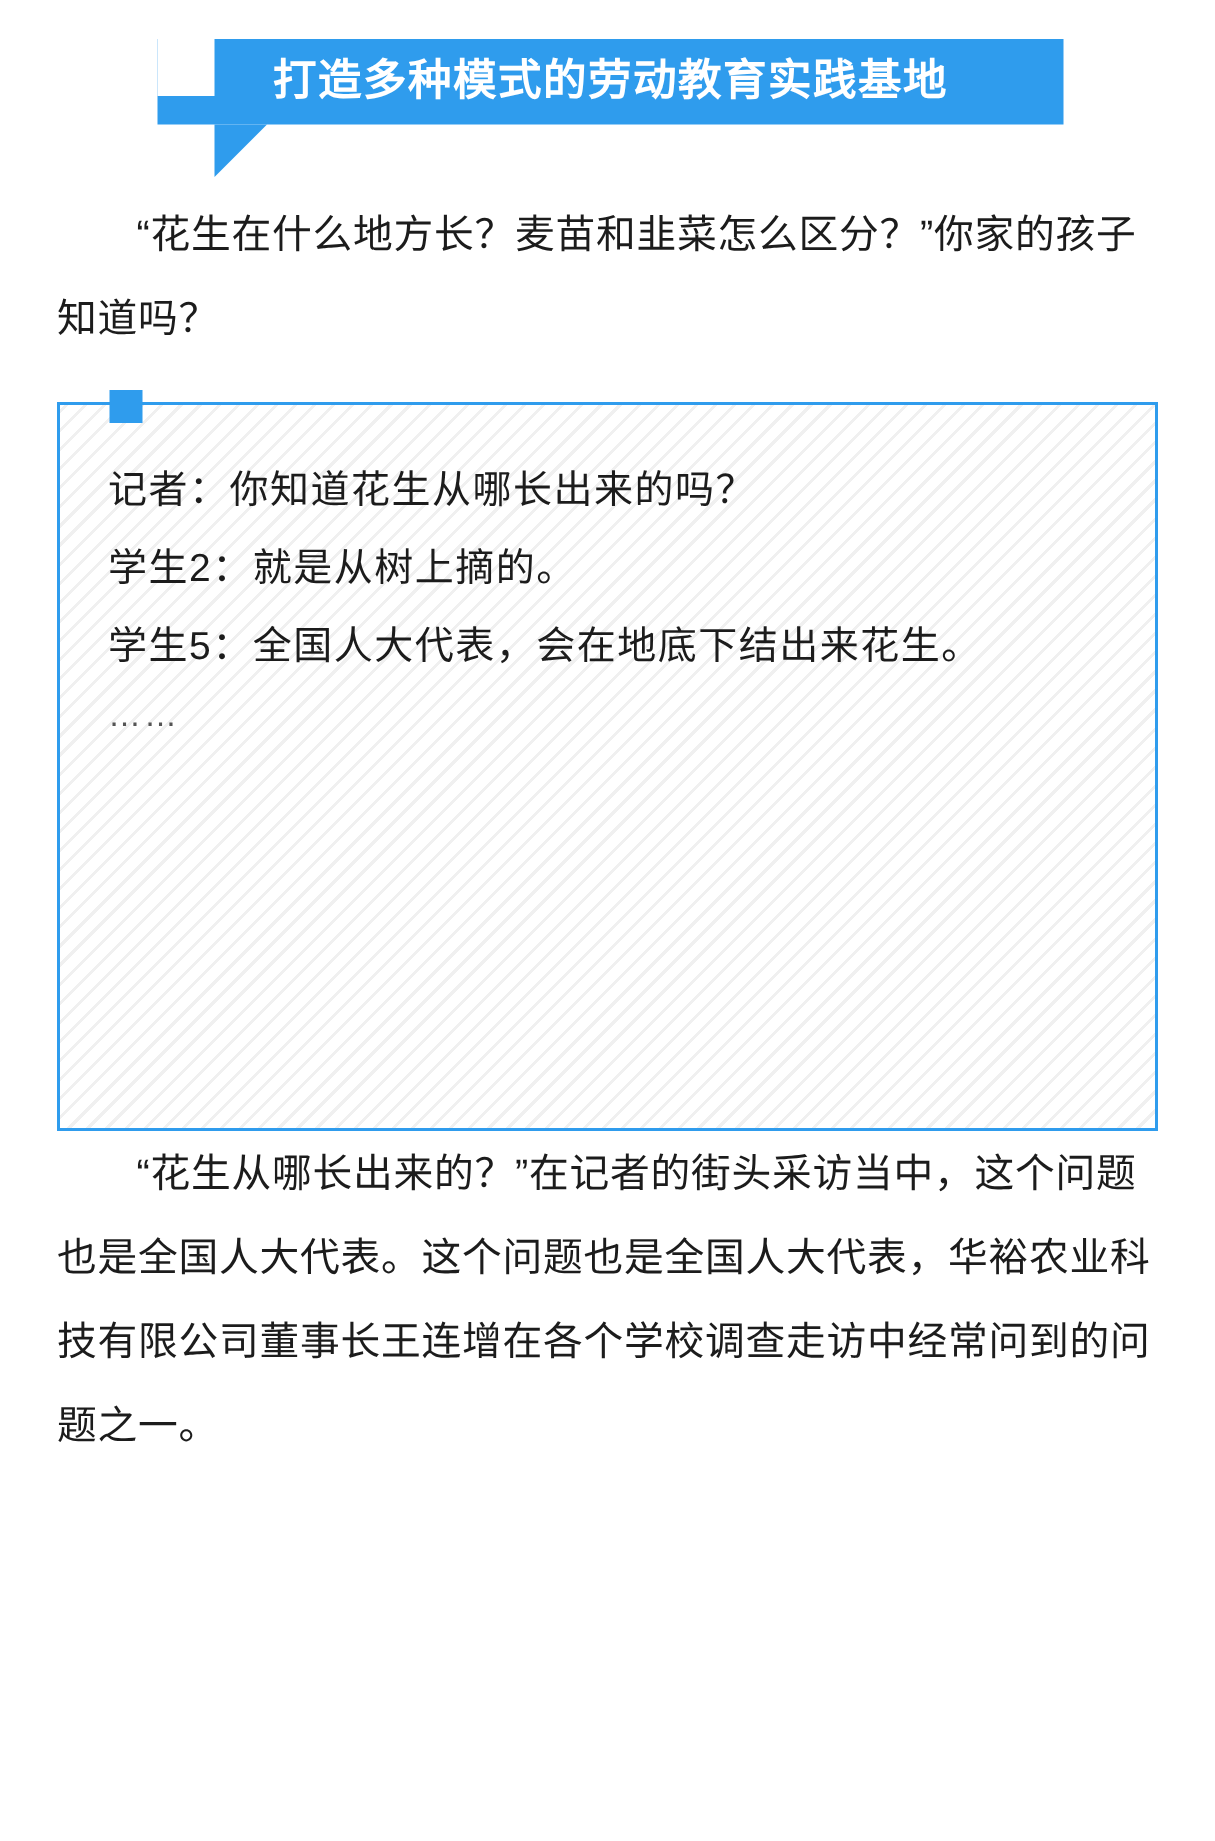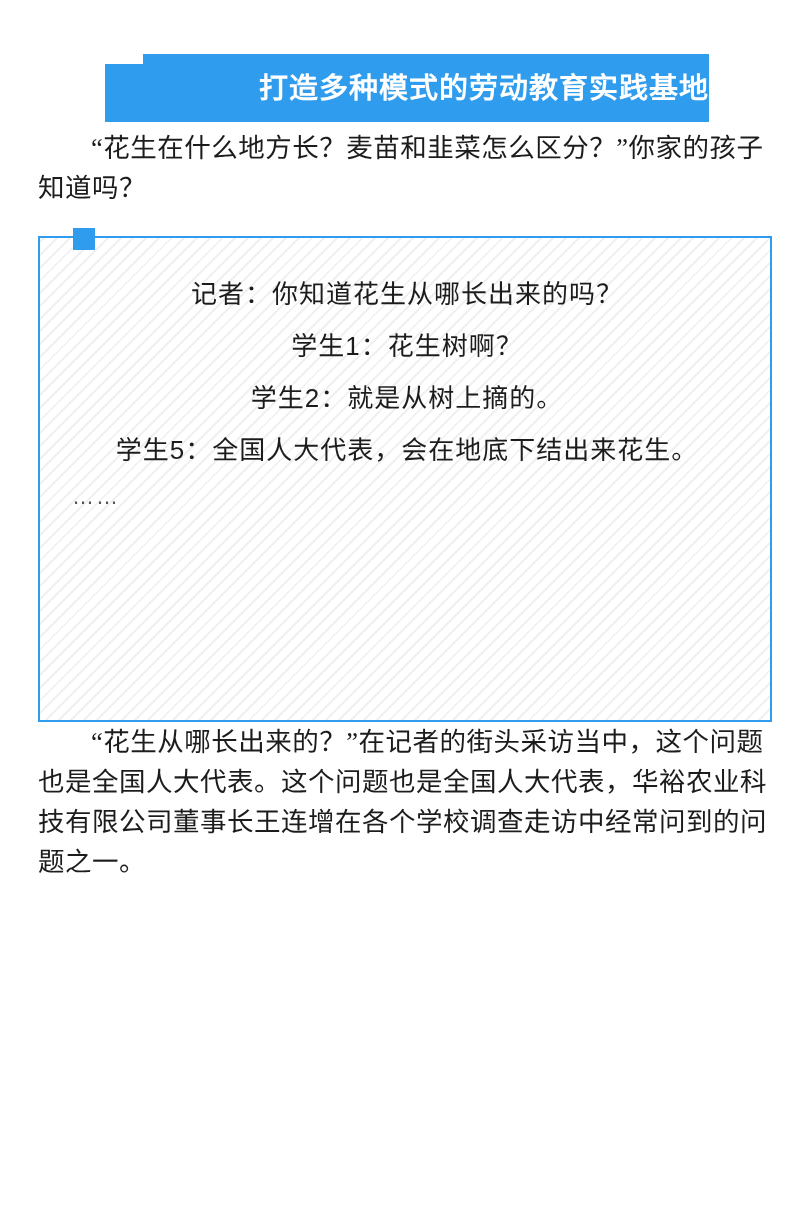--- a/index.html
+++ b/index.html
@@ -20,26 +20,25 @@
   .header-wrap {
     position: relative;
     margin: 26px 0 0 0;
     height: 80px;
   }
   .header-banner {
     position: absolute;
     left: 105px;
     top: 0;
     width: 604px;
-    height: 68px;
+    height: 57px;
     background: #2f9ced;
     display: flex;
     align-items: center;
-    justify-content: flex-end;
-    margin-top: 28px;
+    justify-content: center;
   }
   .header-title {
     color: #ffffff;
     font-size: 29px;
     font-weight: bold;
     letter-spacing: 1px;
     line-height: 57px;
     white-space: nowrap;
   }
   
@@ -61,26 +60,25 @@
     border-left: 35px solid #2f9ced;
     border-bottom: 35px solid transparent;
   }
 
   
   .article {
     padding: 0 38px 0 38px;
   }
   p.para {
     font-size: 26.5px;
-    line-height: 40px;
+    line-height: 56px;
     margin: 0 0 6px 0;
     text-indent: 2em;
     letter-spacing: 0.5px;
     color: #1c1c1c;
-    font-family: Liberation Serif, serif;
   }
   p.para.first {
     margin-top: 22px;
   }
   .highlight {
     color: #2f9ced;
     font-weight: bold;
   }
 
   
@@ -112,21 +110,20 @@
     height: 22px;
     background: #2f9ced;
   }
   .quote-line {
     font-size: 26px;
     line-height: 52px;
     color: #1c1c1c;
     letter-spacing: 1px;
     white-space: pre-wrap;
     margin: 0;
-    text-align: center;
   }
   .quote-ellipsis {
     font-size: 22px;
     line-height: 42px;
     color: #555;
     letter-spacing: 2px;
     margin: 0;
   }
 
   
@@ -146,21 +143,20 @@
 </div>
 
 <div class="article">
   <p class="para first">“花生在什么地方长？麦苗和韭菜怎么区分？”你家的孩子知道吗？</p>
 </div>
 
 <div class="quote-outer">
   <div class="quote-box">
     <div class="quote-corner"></div>
     <p class="quote-line">记者：你知道花生从哪长出来的吗？</p>
-    <p class="quote-line">学生1：花生树啊？</p>
     <p class="quote-line">学生2：就是从树上摘的。</p>
     <p class="quote-line">学生5：全国人大代表，会在地底下结出来花生。</p>
     <p class="quote-ellipsis">……</p>
   </div>
 </div>
 
 <div class="article">
   <p class="para tail-para">“花生从哪长出来的？”在记者的街头采访当中，这个问题也是全国人大代表。这个问题也是全国人大代表，华裕农业科技有限公司董事长王连增在各个学校调查走访中经常问到的问题之一。</p>
 </div>
 

